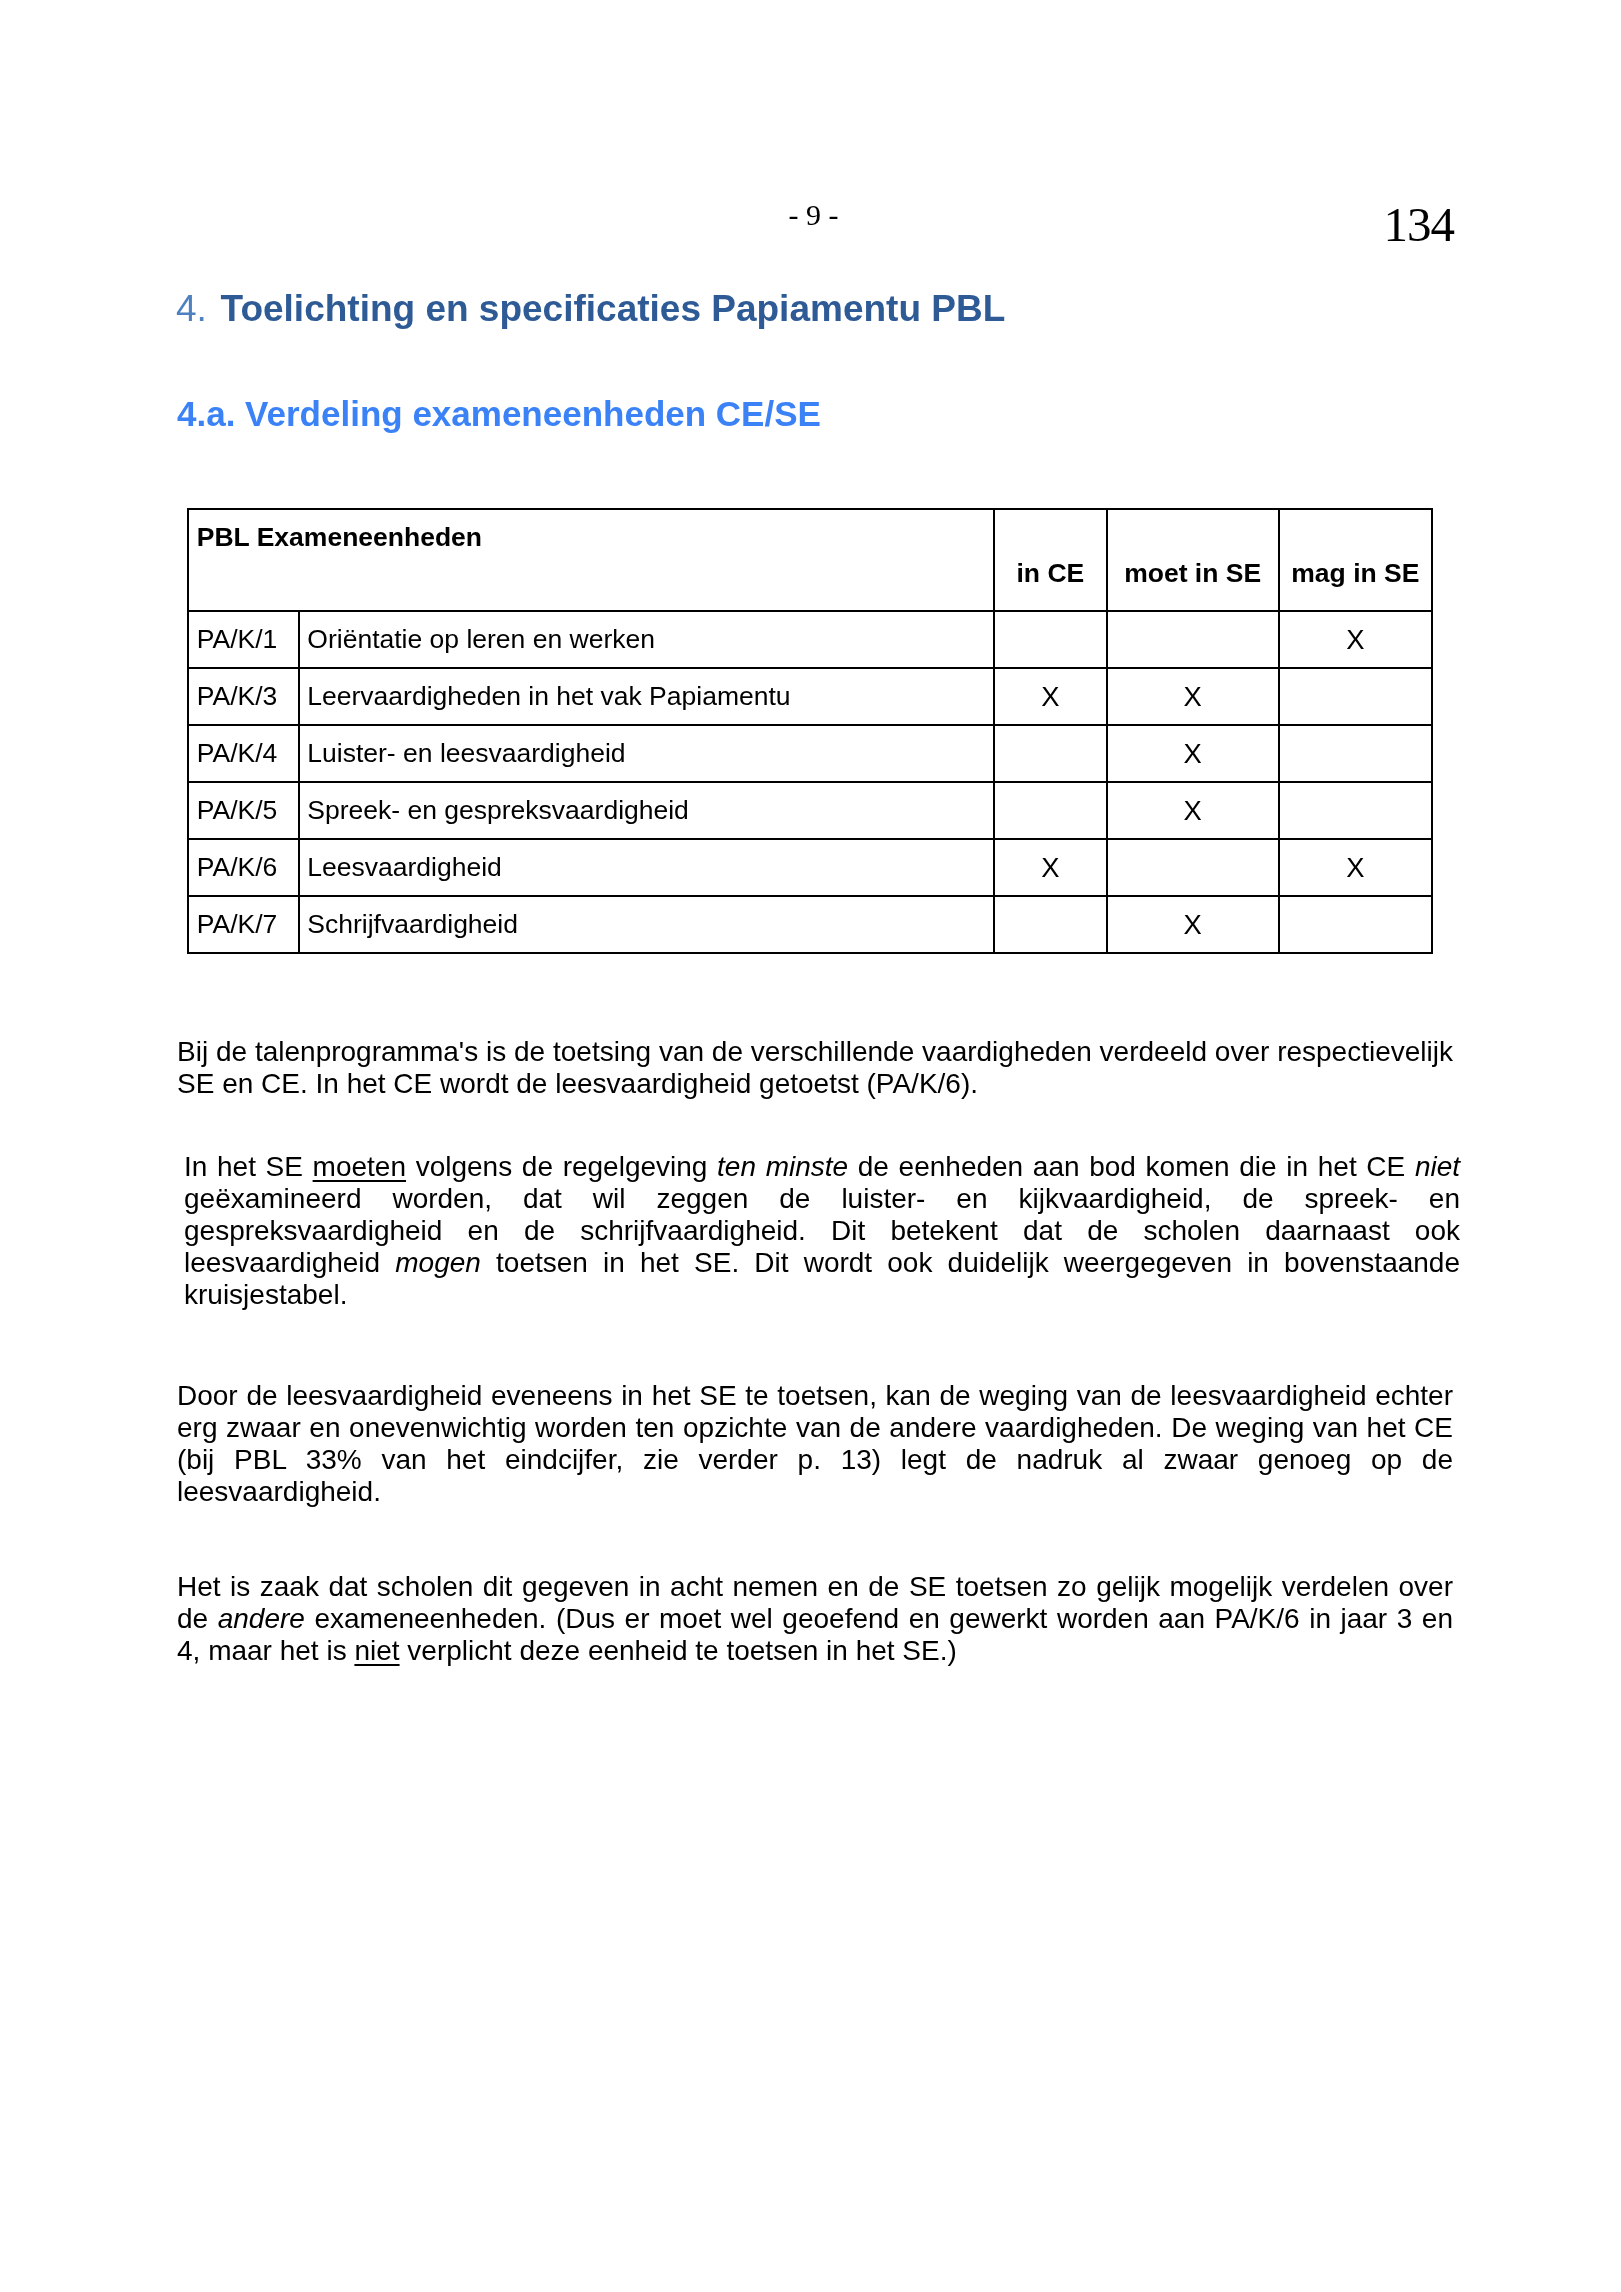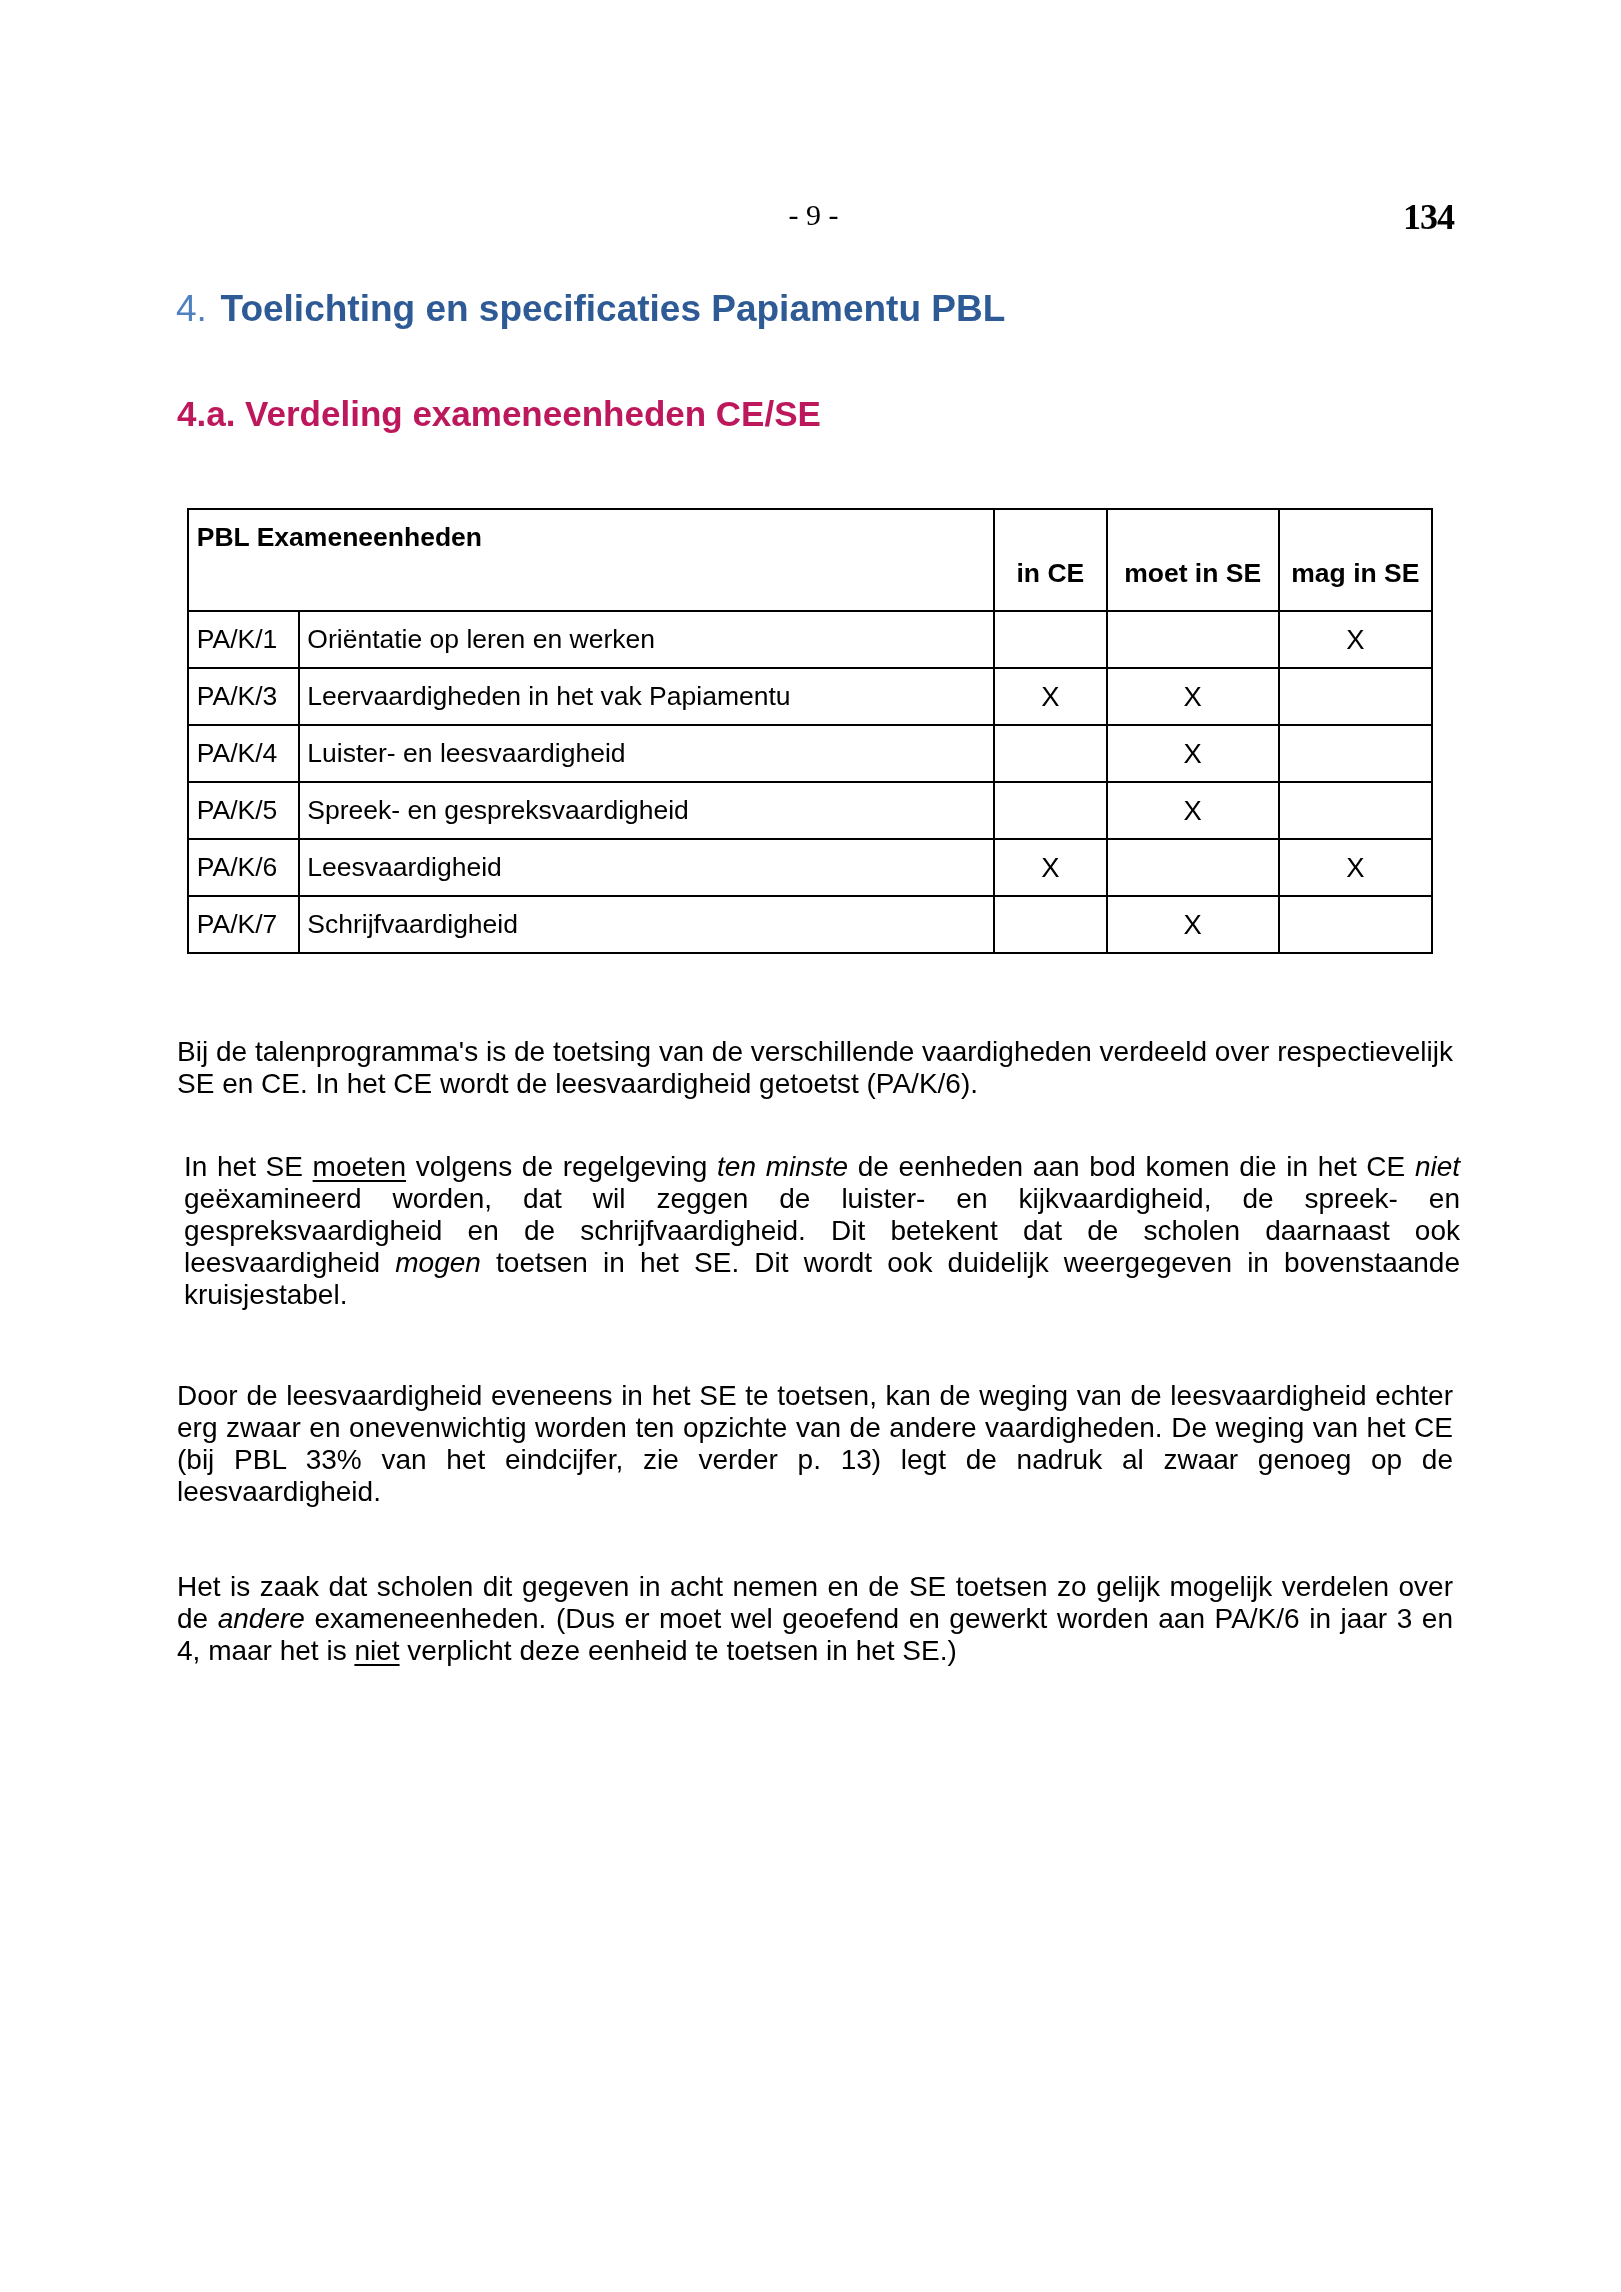--- a/index.html
+++ b/index.html
@@ -1,24 +1,24 @@
 <!DOCTYPE html>
 <html><head>
 <meta charset="utf-8">
 <style>
   html, body { margin:0; padding:0; background:#ffffff; }
   body { width:1621px; height:2293px; position:relative; overflow:hidden;
          font-family:"Liberation Sans", sans-serif; color:#000; }
   .page-center { position:absolute; top:198px; left:0; width:1627px; text-align:center;
          font-family:"Liberation Serif", serif; font-size:30px; }
   .page-num { position:absolute; top:196px; right:167px;
-         font-family:"Liberation Serif", serif; font-weight:bold; font-size:36px; letter-spacing:-1px; }
+         font-family:"Liberation Serif", serif; font-weight:normal; font-size:49px; letter-spacing:-1px; }
   .h1 { position:absolute; top:288px; left:176px; font-size:37px; font-weight:bold; color:#2e5b96; white-space:nowrap; }
   .h1 .num { font-weight:normal; color:#4f80c0; margin-right:13.7px; }
-  .h2 { position:absolute; top:394px; left:177px; font-size:35px; font-weight:bold; color:#be185d; white-space:nowrap; }
+  .h2 { position:absolute; top:394px; left:177px; font-size:35px; font-weight:bold; color:#3b82f6; white-space:nowrap; }
   table.units { position:absolute; top:508px; left:187px; width:1246px; border-collapse:collapse; font-size:26.5px; }
   table.units td, table.units th { border:2.9px solid #000; padding:0 0 0 7.8px; }
   table.units th { height:73px; font-weight:bold; text-align:left; vertical-align:middle; }
   table.units th.c { text-align:center; padding:27.4px 0 0 0; vertical-align:middle; }
   table.units td { height:55px; vertical-align:middle; }
   table.units td.x { text-align:center; padding:0; font-size:27.4px; }
   .col-code { width:106px; }
   .col-name { width:667px; }
   .col-ce { width:108px; }
   .col-moet { width:165px; }

